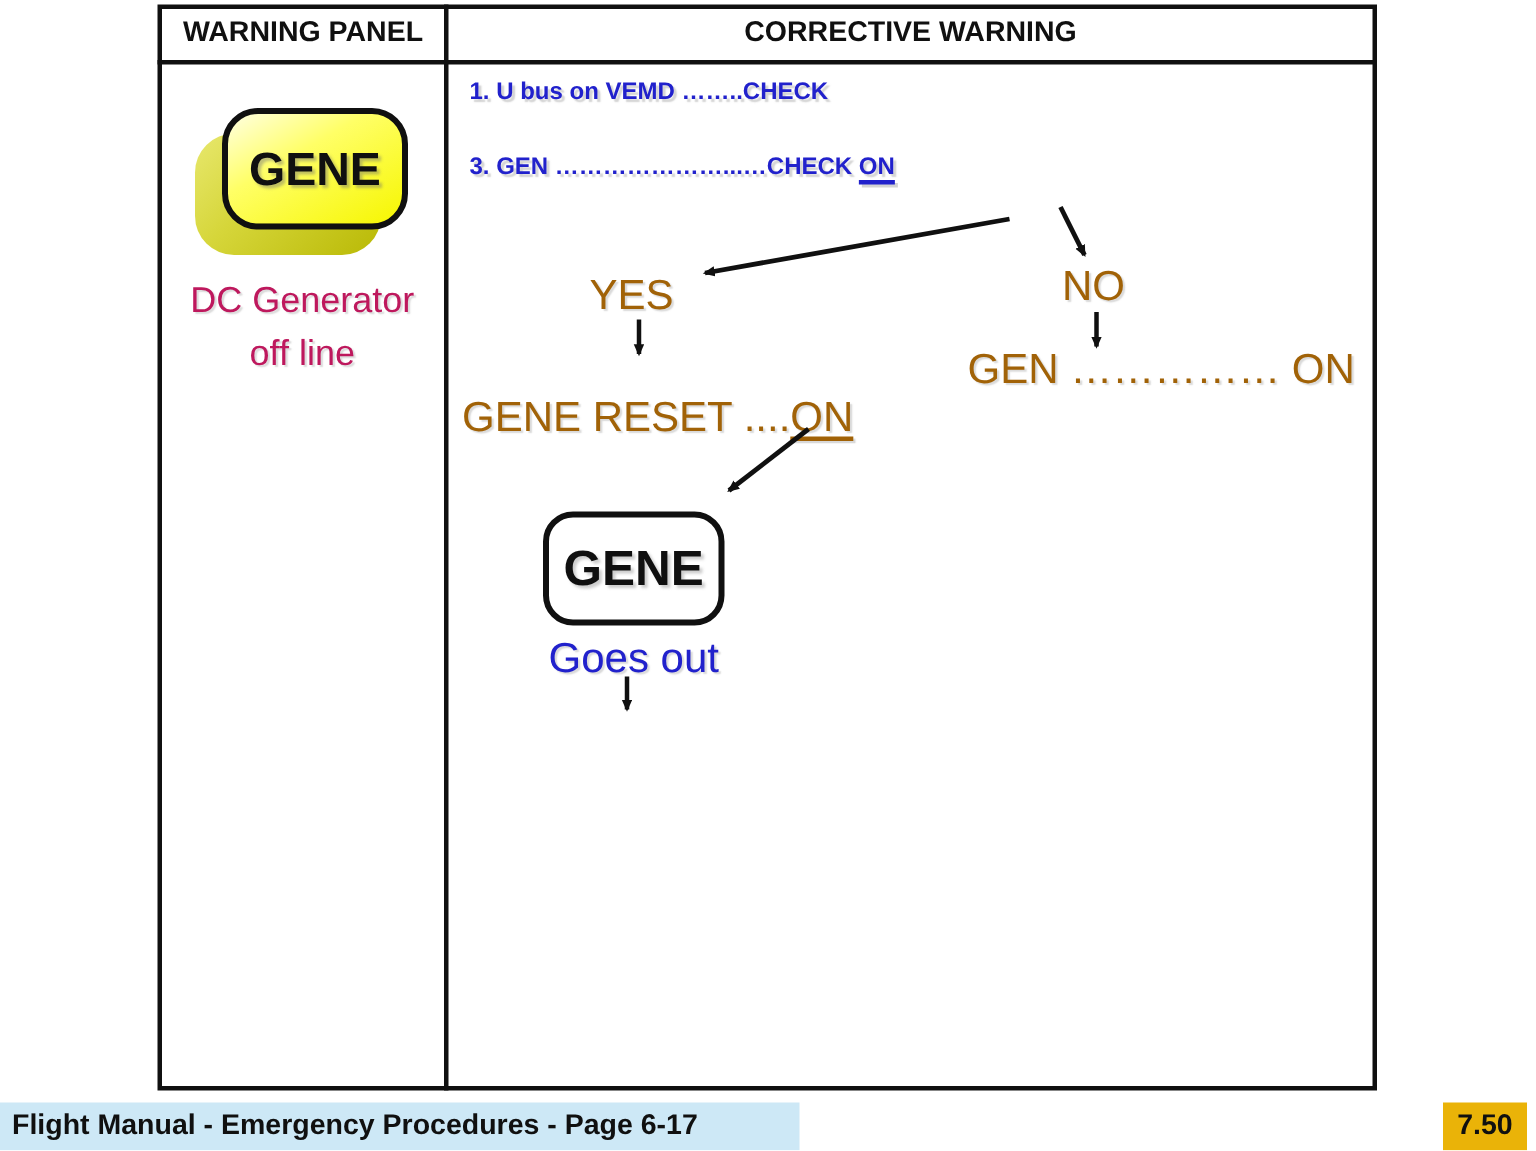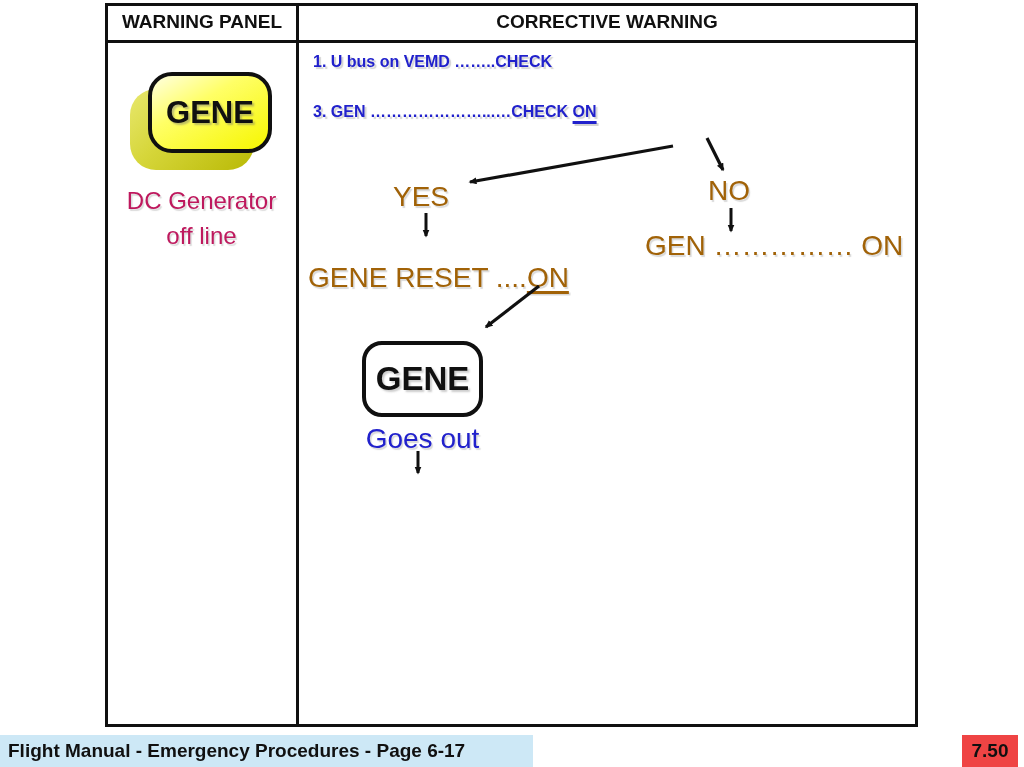--- a/index.html
+++ b/index.html
@@ -86,21 +86,21 @@
   .arrows { position:absolute; left:0; top:0; width:1024px; height:767px; pointer-events:none; }
 
   
   .footer-bar {
     position:absolute; left:0; top:735px; width:533px; height:32px;
     background:#cde8f6; color:#101010; font-size:19px; font-weight:bold;
     line-height:32px; padding-left:8px; white-space:nowrap;
   }
   .footer-badge {
     position:absolute; left:962px; top:735px; width:56px; height:32px;
-    background:#ef4444; color:#101010; font-size:19px; font-weight:bold;
+    background:#eab308; color:#101010; font-size:19px; font-weight:bold;
     line-height:32px; text-align:center;
   }
 </style>
 </head>
 <body>
 
 <div class="slide">
 
   <div class="table-frame"></div>
   <div class="col-divider"></div>

